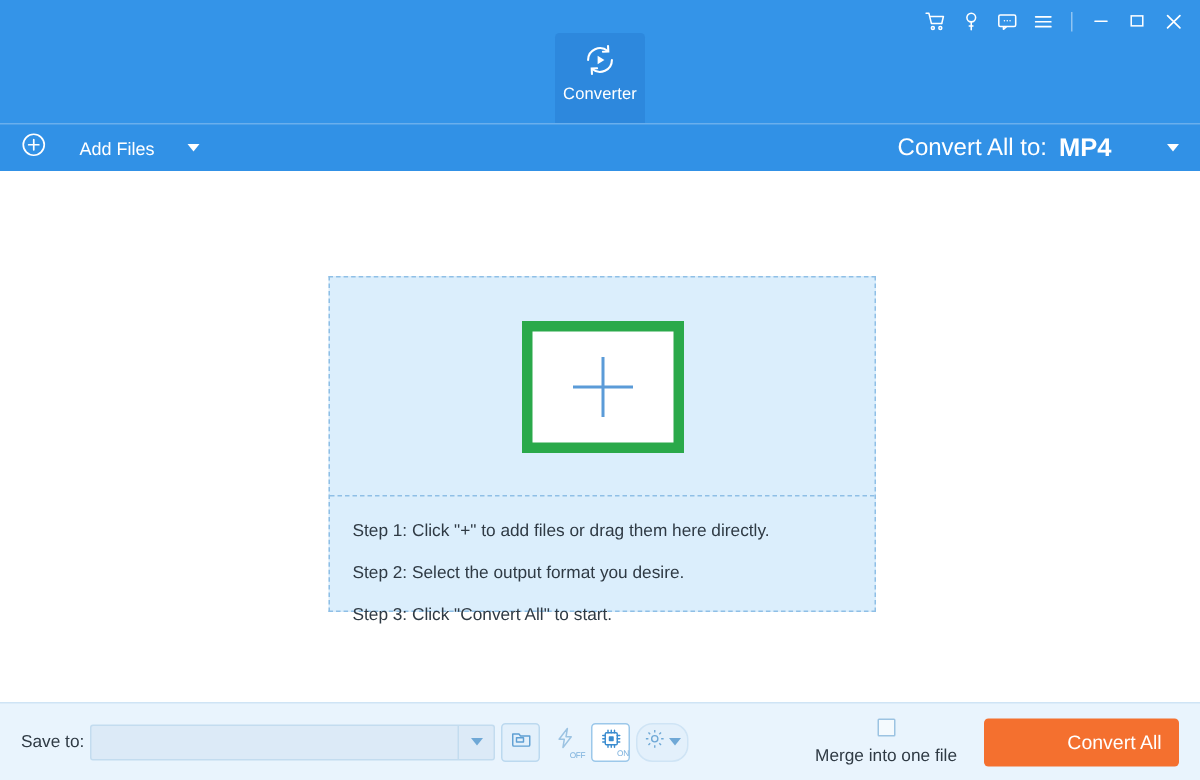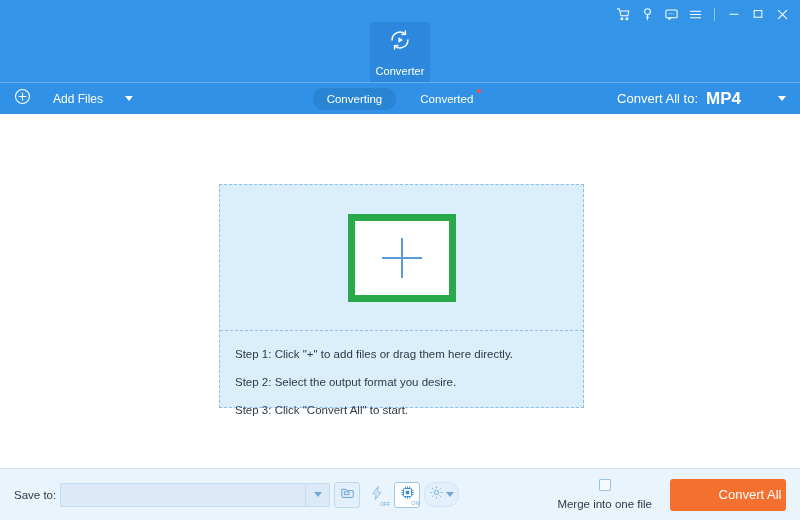--- a/index.html
+++ b/index.html
@@ -48,21 +48,21 @@
     gap:0px;
   }
   .nav-item {
     width:60px;
     padding:5px 0 4px;
     display:flex; flex-direction:column; align-items:center; gap:4px;
     cursor:pointer;
     border-radius:3px 3px 0 0;
     margin:0 6px;
   }
-  .nav-item.active { background:#2d88dd; height:60px; justify-content:space-between;}
+  .nav-item.active { background:#2d88dd; height:60px; justify-content:flex-start;}
   .nav-ico { height:26px; display:flex; align-items:center; justify-content:center; }
   .nav-label {
     color:#ffffff;
     font-size:11px;
     line-height:13px;
     letter-spacing:.1px;
     white-space:nowrap;
   }
 
   
@@ -102,21 +102,21 @@
   .tab.active { background:#2a84d4; }
   .tab .dot {
     position:absolute; top:1px; right:6px;
     width:4px; height:4px; border-radius:50%;
     background:#ff4b3e;
   }
   .convert-to {
     margin-left:auto; margin-right:14px;
     display:flex; align-items:center; gap:8px;
   }
-  .convert-to-label { color:#ffffff; font-size:13px; }
+  .convert-to-label { color:#ffffff; font-size:16px; }
   .convert-to-value {
     color:#ffffff; font-size:17px; font-weight:bold;
     min-width:64px;
   }
   .convert-to-caret { cursor:pointer; }
 
   
   .main {
     flex:1 1 auto;
     position:relative;
@@ -231,21 +231,21 @@
     flex-direction:column;
   }
   .chk {
     width:12px; height:12px;
     border:1px solid #9cc3e2; border-radius:1px;
     background:#f4fafe;
   }
   .merge-label { color:#2f3a44; font-size:11.5px; white-space:nowrap; }
   .convert-all {
     margin-left:14px;
-    width:116px; height:32px;
+    width:130px; height:32px;
     background:#f4702f;
     border:0; border-radius:3px;
     color:#ffffff; font-size:13px;
     font-family:"Liberation Sans", sans-serif;
     cursor:pointer;
     display:flex; align-items:center; justify-content:center;padding-left:44px;
   }
 </style>
 </head>
 <body>
@@ -330,29 +330,20 @@
       <span>
         <svg width="17" height="17" viewBox="0 0 18 18" fill="none" stroke="#ffffff" stroke-width="1.2" stroke-linecap="round">
           <circle cx="9" cy="9" r="7.4"></circle>
           <path d="M9 5.4v7.2M5.4 9h7.2"></path>
         </svg>
       </span>
       <span class="addfiles-label">Add Files</span>
       <span class="caret"></span>
     </div>
 
-    <div class="tabs">
-      <div class="tab active">
-        <span>Converting</span>
-      </div>
-      <div class="tab">
-        <span>Converted</span>
-        <span class="dot"></span>
-      </div>
-    </div>
 
     <div class="convert-to">
       <span class="convert-to-label">Convert All to:</span>
       <span class="convert-to-value">MP4</span>
       <span class="caret convert-to-caret"></span>
     </div>
   </div>
 
   <div class="main">
 

